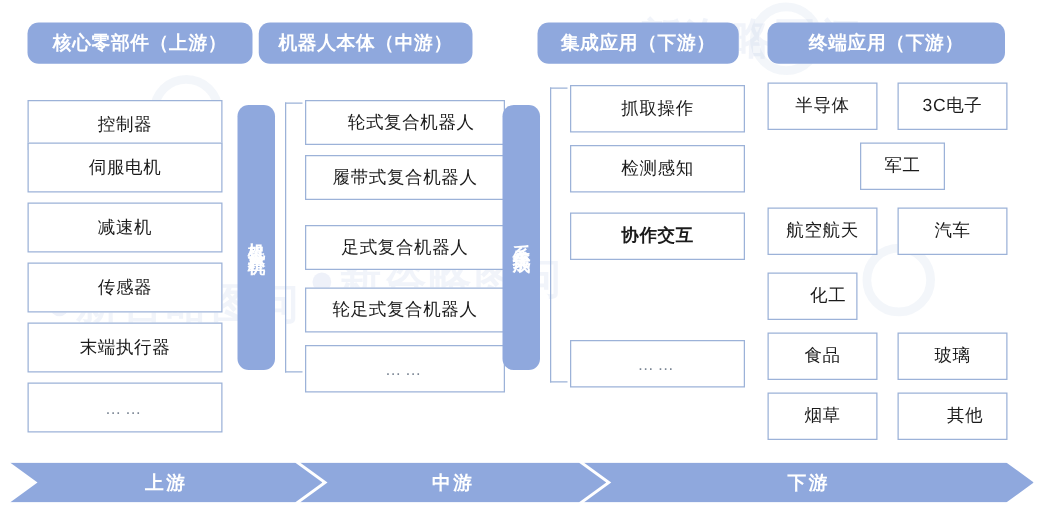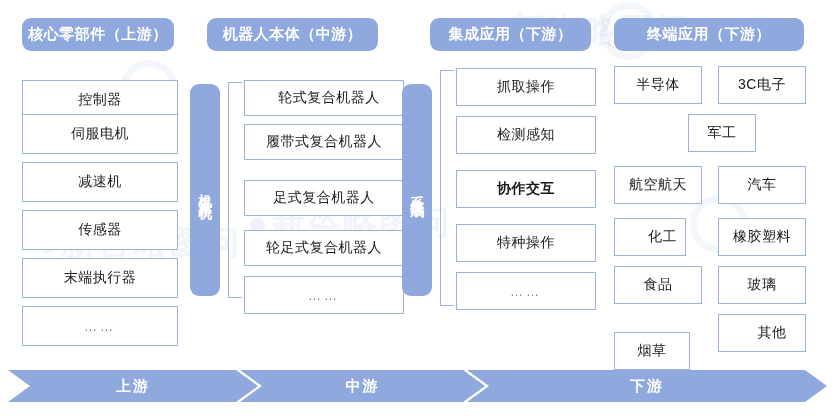--- a/index.html
+++ b/index.html
@@ -137,21 +137,21 @@
 
 <div class="stage">
 
   <div class="wm" style="left:490px; top:8px;"><span class="dot"></span><span>新咨略图问</span></div>
   <div class="wm-ring" style="left:600px; top:2px;"></div>
   <div class="wm" style="left:40px; top:220px;"><span class="dot"></span><span>新咨略图问</span></div>
   <div class="wm-ring" style="left:690px; top:195px;"></div>
   <div class="wm" style="left:250px; top:200px;"><span class="dot"></span><span>新咨略图问</span></div>
   <div class="wm-ring" style="left:120px; top:60px;"></div>
 
-  <div class="col-header" style="left:22px; top:18px; width:152px;">核心零部件（上游）</div>
+  <div class="col-header" style="left:22px; top:18px; width:180px;">核心零部件（上游）</div>
 
   <div class="node" style="left:22px; top:80px;  width:156px; height:40px;">控制器</div>
   <div class="node" style="left:22px; top:114px; width:156px; height:40px;">伺服电机</div>
   <div class="node" style="left:22px; top:162px; width:156px; height:40px;">减速机</div>
   <div class="node" style="left:22px; top:210px; width:156px; height:40px;">传感器</div>
   <div class="node" style="left:22px; top:258px; width:156px; height:40px;">末端执行器</div>
   <div class="node ellipsis" style="left:22px; top:306px; width:156px; height:40px;">……</div>
 
   <div class="col-header" style="left:207px; top:18px; width:171px;">机器人本体（中游）</div>
 
@@ -167,35 +167,33 @@
 
   <div class="col-header" style="left:430px; top:18px; width:161px;">集成应用（下游）</div>
 
   <div class="vpill" style="left:402px; top:84px; width:30px; height:212px;">系统集成</div>
 
   <div class="bracket" style="left:440px; top:70px; width:14px; height:236px;"></div>
 
   <div class="node" style="left:456px; top:68px;  width:140px; height:38px;">抓取操作</div>
   <div class="node" style="left:456px; top:116px; width:140px; height:38px;">检测感知</div>
   <div class="node" style="left:456px; top:170px; width:140px; height:38px;font-weight:bold;">协作交互</div>
-  <div class="node" style="left:456px; top:224px; width:140px; height:38px;">特种操作</div>
   <div class="node ellipsis" style="left:456px; top:272px; width:140px; height:38px;">……</div>
 
   <div class="col-header" style="left:614px; top:18px; width:190px;">终端应用（下游）</div>
 
   <div class="node" style="left:614px; top:66px;  width:88px; height:38px;">半导体</div>
   <div class="node" style="left:614px; top:166px; width:88px; height:38px;">航空航天</div>
   <div class="node" style="left:614px; top:218px; width:72px; height:38px;padding-left:25px;">化工</div>
   <div class="node" style="left:614px; top:266px; width:88px; height:38px;">食品</div>
-  <div class="node" style="left:614px; top:314px; width:76px; height:38px;margin-top:18px;">烟草</div>
+  <div class="node" style="left:614px; top:314px; width:88px; height:38px;">烟草</div>
 
   <div class="node" style="left:718px; top:66px;  width:88px; height:38px;">3C电子</div>
   <div class="node" style="left:688px; top:114px; width:68px; height:38px;">军工</div>
   <div class="node" style="left:718px; top:166px; width:88px; height:38px;">汽车</div>
-  <div class="node" style="left:718px; top:218px; width:88px; height:38px;">橡胶塑料</div>
   <div class="node" style="left:718px; top:266px; width:88px; height:38px;">玻璃</div>
   <div class="node" style="left:718px; top:314px; width:88px; height:38px;padding-left:20px;">其他</div>
 
   <div class="chev chev-start" style="left:8px;   top:370px; width:250px;">上游</div>
   <div class="chev chev-mid" style="left:240px; top:370px; width:245px;">中游</div>
   <div class="chev chev-end" style="left:467px; top:370px; width:360px;">下游</div>
 
 </div>
 
 </body></html>

